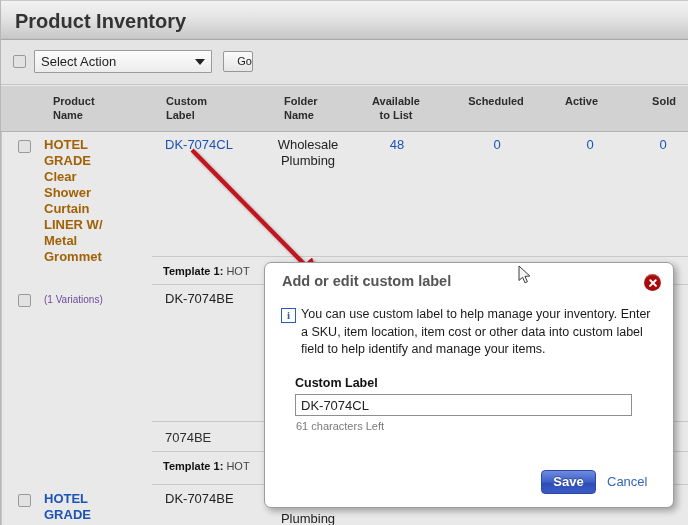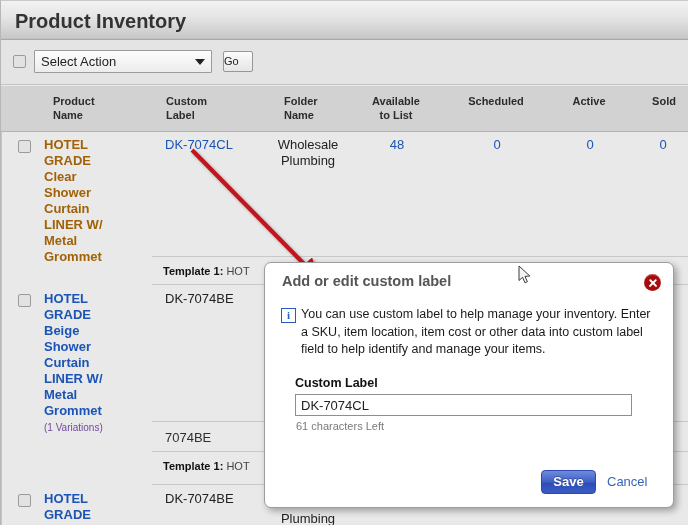--- a/index.html
+++ b/index.html
@@ -92,21 +92,21 @@
   }
   .tb-go {
     position: absolute;
     left: 222px; top: 11px;
     width: 30px; height: 21px;
     background: linear-gradient(to bottom, #fbfbfb 0%, #e6e6e6 100%);
     border: 1px solid #979797;
     border-radius: 2px;
     font-size: 11px;
     color: #222;
-    text-align: left;
+    text-align: right;
     line-height: 19px;
   }
 
   
   .thead {
     position: absolute;
     left: 0; top: 85px;
     width: 688px; height: 46px;
     background: #d2d2d2;
     border-bottom: 1px solid #b3b3b3;
@@ -331,21 +331,21 @@
         <div>Folder</div>
         <div>Name</div>
       </div>
       <div class="th" style="left:364px; width:62px; text-align:center;">
         <div>Available</div>
         <div>to List</div>
       </div>
       <div class="th" style="left:463px; width:64px; text-align:center;">
         <div>Scheduled</div>
       </div>
-      <div class="th" style="left:564px; width:48px; text-align:center;">
+      <div class="th" style="left:564px; width:48px; text-align:left;">
         <div>Active</div>
       </div>
       <div class="th" style="left:646px; width:34px; text-align:center;">
         <div>Sold</div>
       </div>
     </div>
 
     <div class="tbody">
 
       <div>
@@ -364,21 +364,20 @@
       <div class="tmpl" style="left:161px; top:133px;">
         <b>Template 1:</b>
         <span>HOT</span>
       </div>
 
       <div class="row-sep" style="top:152px; width:538px;"></div>
 
       <div>
         <div class="rowcheck" style="left:16px; top:162px;"></div>
         <div class="prodname blue" style="left:42px; top:159px;">
-          <span>HOTEL GRADE Beige Shower Curtain LINER W/ Metal Grommet</span>
           <span class="variations">(1 Variations)</span>
         </div>
         <div class="cell" style="left:163px; top:159px;">DK-7074BE</div>
       </div>
 
       <div class="row-sep" style="top:289px; width:538px;"></div>
 
       <div class="subcell" style="left:163px; top:298px;">7074BE</div>
 
       <div class="row-sep" style="top:319px; width:538px;"></div>

